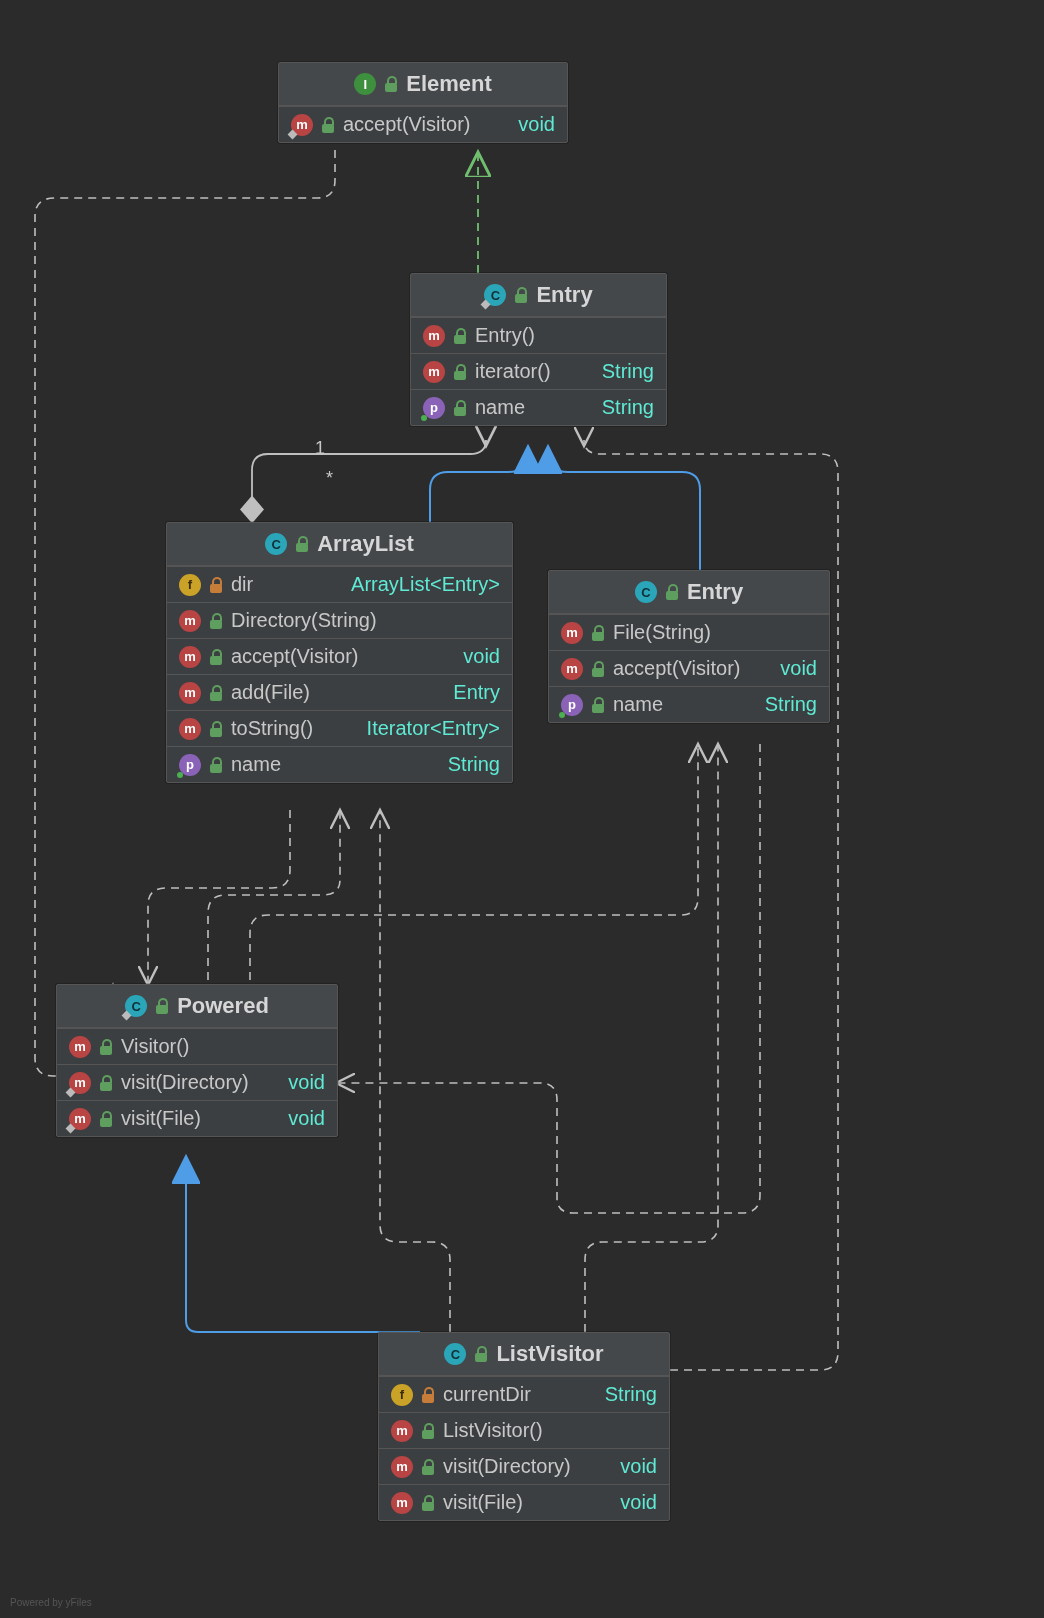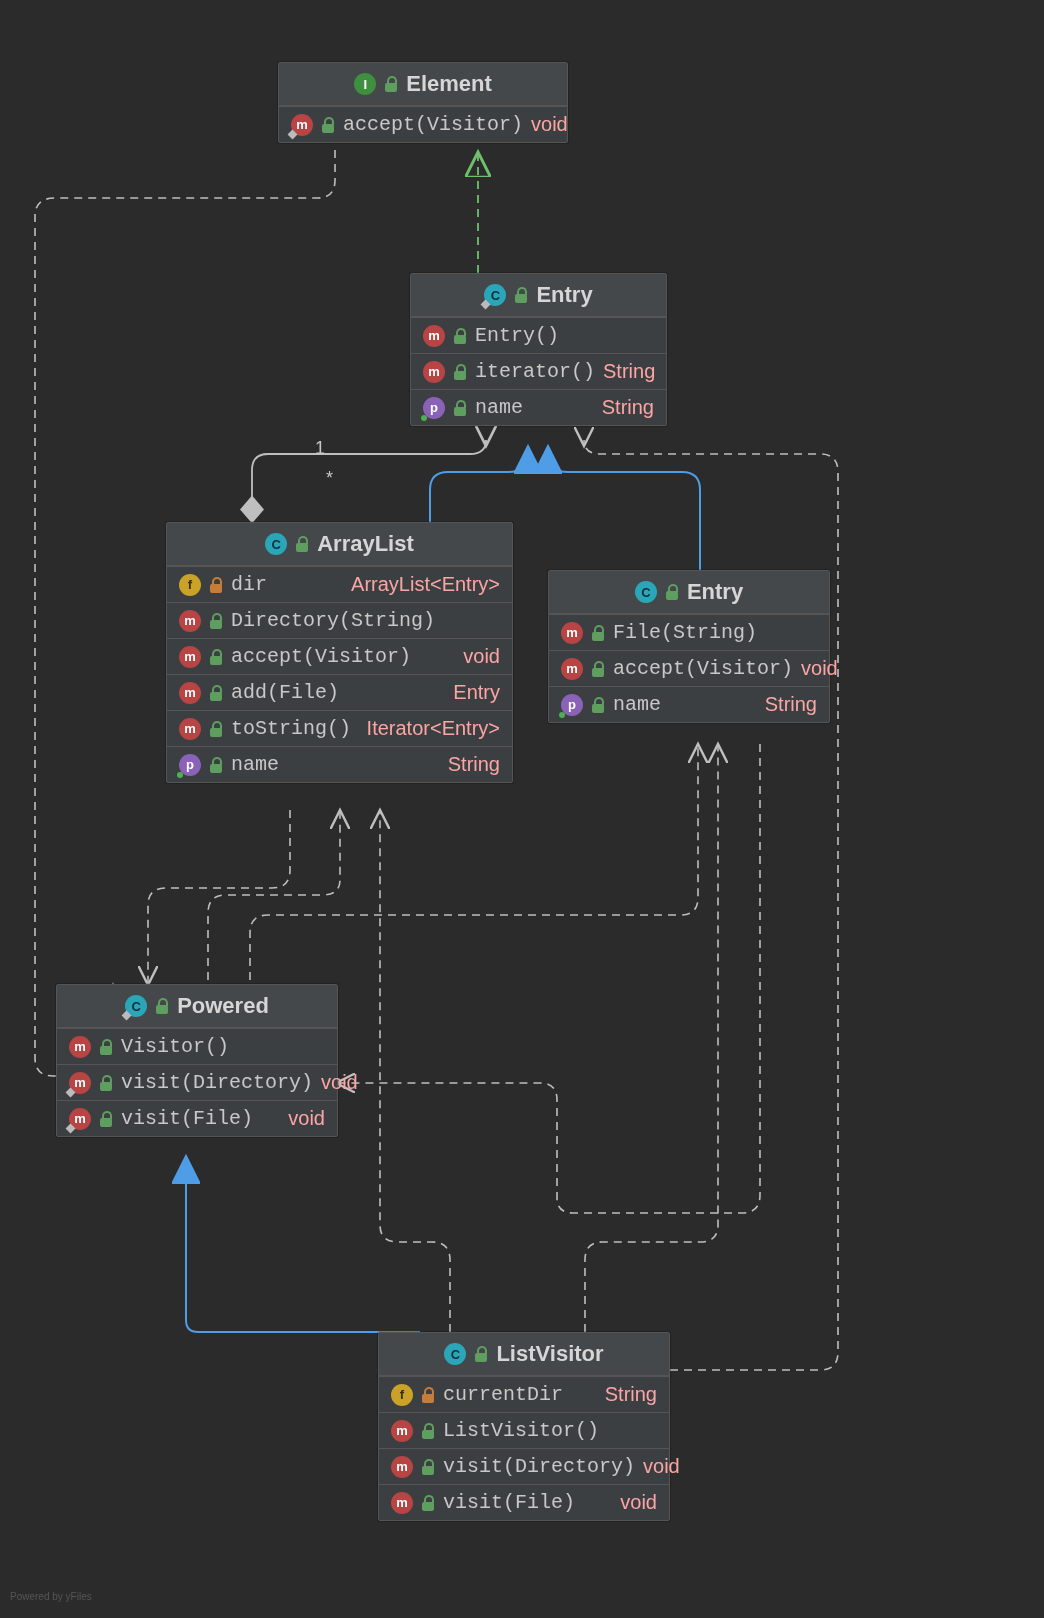--- a/index.html
+++ b/index.html
@@ -46,22 +46,22 @@
     display: flex;
     align-items: center;
     gap: 8px;
     padding: 6px 12px;
     border-top: 1px solid #555;
     font-size: 20px;
     color: #c8c8c8;
   }
   .class-row:first-of-type { border-top: none; }
   .class-body .class-row { border-top: 1px solid #555; }
-  .row-name { flex: 0 0 auto; font-family: Liberation Mono, monospace; }
-  .row-type { margin-left: auto; flex: 0 0 auto; color:#fca5a5; }
+  .row-name { flex: 0 0 auto; }
+  .row-type { margin-left: auto; flex: 0 0 auto; color:#5eead4; }
   .badge {
     width: 22px; height: 22px; border-radius: 50%;
     display: inline-flex; align-items: center; justify-content: center;
     font-size: 13px; font-weight: 700; color: #222;
     flex: 0 0 auto;
   }
   .badge-i { background: #3e8f3e; color:#fff;}
   .badge-c { background: #2aa6b8; color:#10303a; position:relative;}
   .badge-c.abs::after{
     content:""; position:absolute; left:-2px; bottom:-2px; width:7px;height:7px;
@@ -87,21 +87,21 @@
     width:12px; height:9px; background:#5e9e5e; border-radius:2px;
   }
   .lock::after{
     content:""; position:absolute; top:0; left:3px;
     width:6px; height:6px; border:2px solid #5e9e5e; border-bottom:none;
     border-radius:6px 6px 0 0;
   }
   .lock.private::before{ background:#c77d3a;}
   .lock.private::after{ border-color:#c77d3a;}
   .footer-credit{
-    position:absolute; left:10px; bottom:16px;
+    position:absolute; left:10px; bottom:10px;
     font-size:10px; color:#555;
   }
   .mult{
     position:absolute; font-size:18px; color:#c8c8c8;
   }
 </style>
 </head>
 <body>
 
 <div class="canvas">

